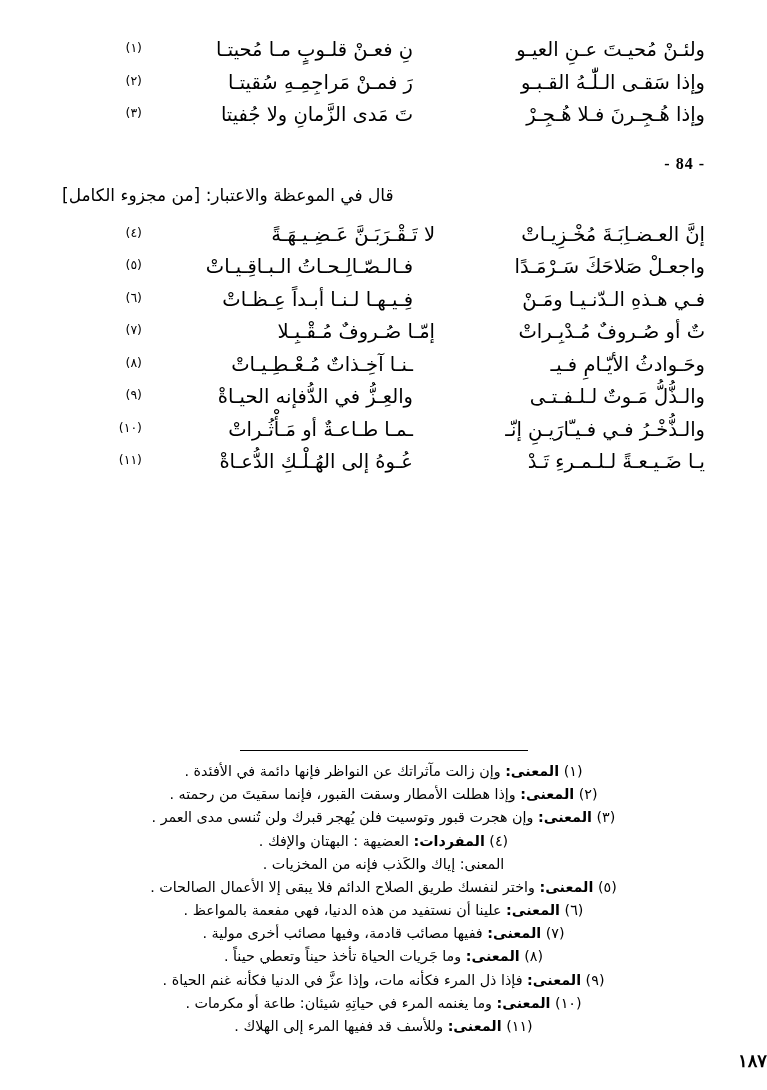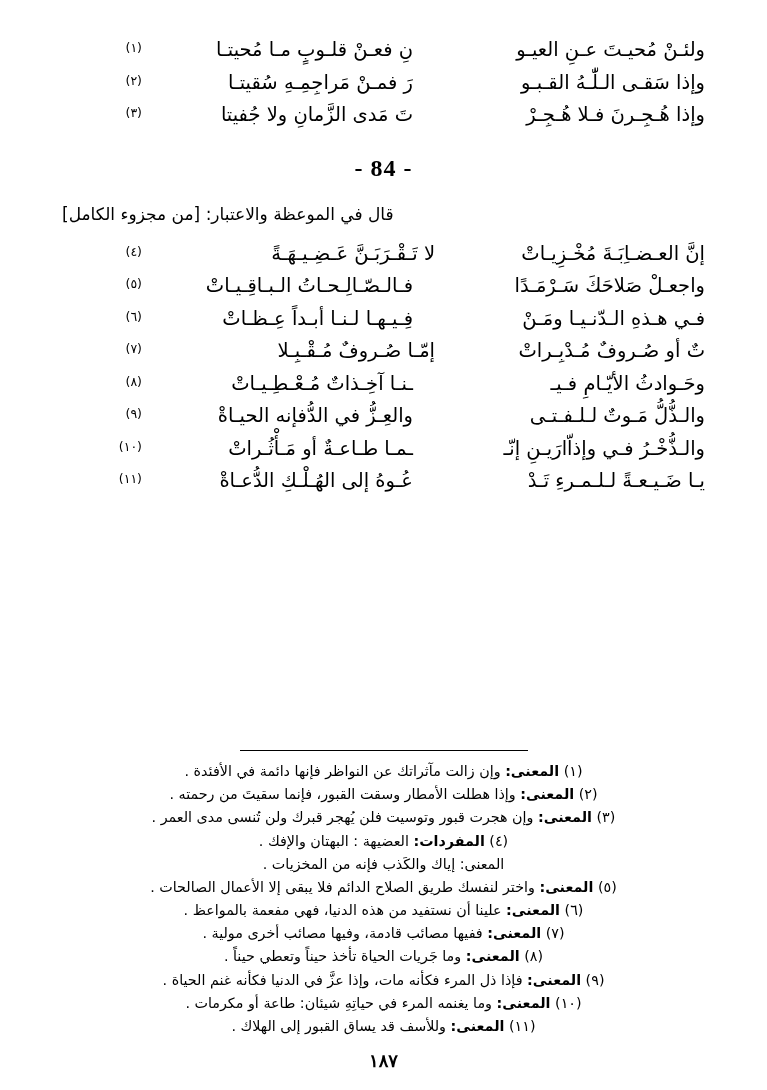--- a/index.html
+++ b/index.html
@@ -62,25 +62,24 @@
     text-align: justify;
   }
   .spread::after {
     content: "";
     display: inline-block;
     width: 100%;
   }
 
   
   .section-number {
-    text-align: center;
-    font-size: 24px;
+    font-size: 16px;
     font-weight: bold;
     font-family: "Liberation Serif", "DejaVu Serif", serif;
-    margin: 30px 0 22px 0;
+    margin: 30px 0 12px 0;
     letter-spacing: 1px;
   }
   .intro-line {
     text-align: left;
     font-size: 17px;
     margin: 0 0 20px 0;
   }
 
   
   .footnotes {
@@ -110,21 +109,20 @@
     line-height: 1.62;
     text-align: center;
     margin: 0;
     white-space: nowrap;
   }
   .page-number {
     position: absolute;
     bottom: 18px;
     left: 0;
     right: 0;
-    text-align: center;
     font-size: 18px;
     font-weight: bold;
     font-family: "Liberation Serif", "DejaVu Serif", serif;
     letter-spacing: 1px;
   }
 </style>
 </head>
 <body>
 
 <div class="page">
@@ -186,21 +184,21 @@
       <span class="note">(٨)</span>
     </div>
 
     <div class="verse-line">
       <span class="hemistich first"><span class="spread">والـذُّلُّ مَـوتٌ لـلـفـتـى</span></span>
       <span class="hemistich second"><span class="spread">والعِـزُّ في الدُّفإنه الحيـاةْ</span></span>
       <span class="note">(٩)</span>
     </div>
 
     <div class="verse-line">
-      <span class="hemistich first"><span class="spread">والـذُّخْـرُ فـي وإذاّارَيـنِ إنّـ</span></span>
+      <span class="hemistich first"><span class="spread">والـذُّخْـرُ فـي فـيـّارَيـنِ إنّـ</span></span>
       <span class="hemistich second"><span class="spread">ـمـا طـاعـةٌ أو مَـأْثُـراتْ</span></span>
       <span class="note">(١٠)</span>
     </div>
 
     <div class="verse-line">
       <span class="hemistich first"><span class="spread">يـا ضَـيـعـةً لـلـمـرءِ تَـدْ</span></span>
       <span class="hemistich second"><span class="spread">عُـوهُ إلى الهُـلْـكِ الدُّعـاةْ</span></span>
       <span class="note">(١١)</span>
     </div>
 
@@ -270,19 +268,19 @@
 
     <p class="fn-item">
       <span>(١٠)</span>
       <span class="fn-lead">المعنى:</span>
       <span>وما يغنمه المرء في حياتِهِ شيئان: طاعة أو مكرمات .</span>
     </p>
 
     <p class="fn-item">
       <span>(١١)</span>
       <span class="fn-lead">المعنى:</span>
-      <span>وللأسف قد يساق القبور إلى الهلاك .</span>
+      <span>وللأسف قد ففيها المرء إلى الهلاك .</span>
     </p>
   </div>
 
   <div class="page-number">١٨٧</div>
 
 </div>
 
 </body></html>

